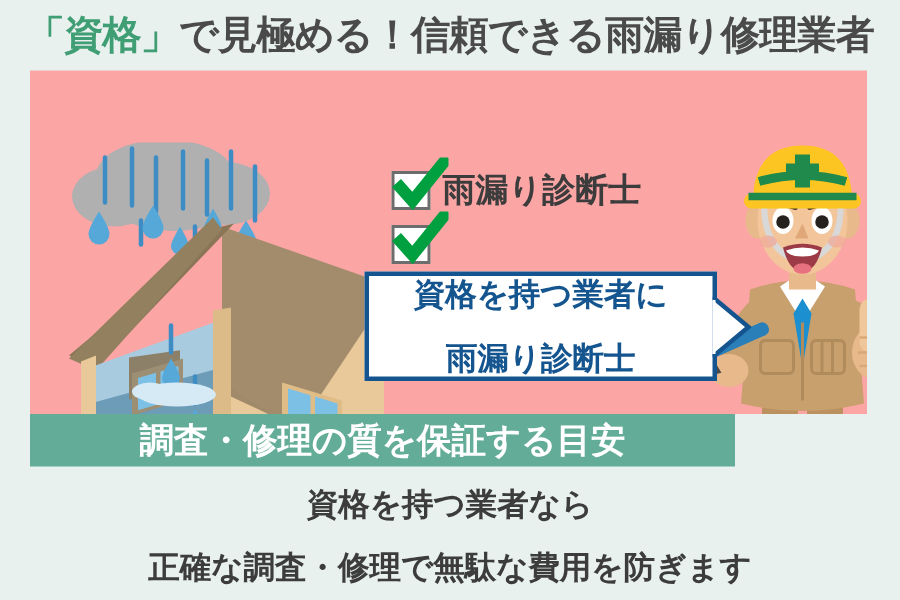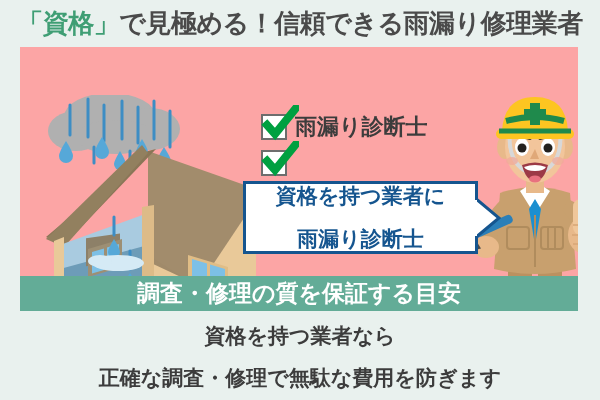--- a/index.html
+++ b/index.html
@@ -22,21 +22,21 @@
   .header .hl{color:#3f9e74;}
 
   
   .panel{
     position:absolute;left:20px;top:47px;width:558px;height:229px;
     background:#fca5a5;overflow:hidden;
   }
 
   
   .banner{
-    position:absolute;left:20px;top:276px;width:558px;height:35px;
+    position:absolute;left:20px;top:276px;width:470px;height:35px;
     background:#63ac97;
     display:flex;align-items:center;justify-content:center;
   }
   .banner .bt{
     font-size:23px;font-weight:bold;color:#ffffff;letter-spacing:0px;
     white-space:nowrap;
   }
 
   
   .footer{

